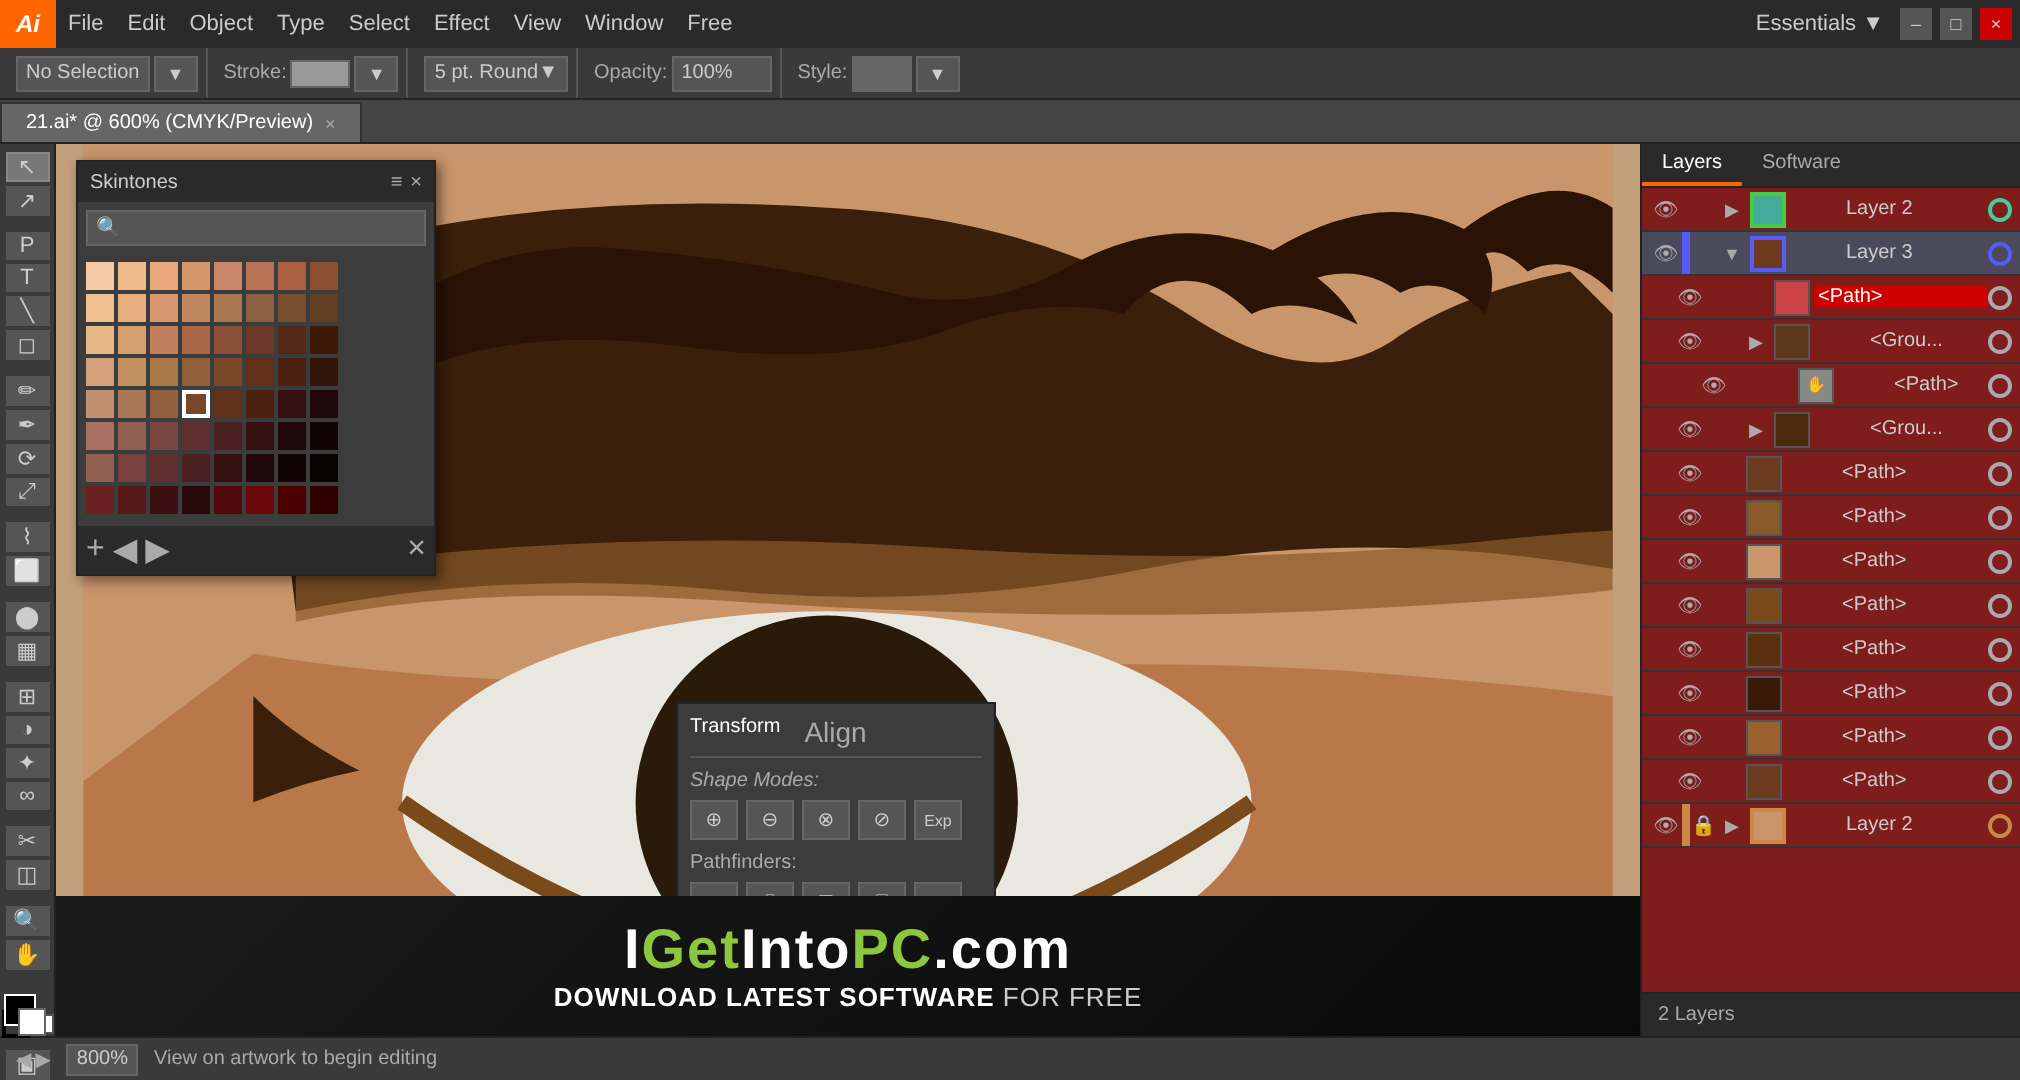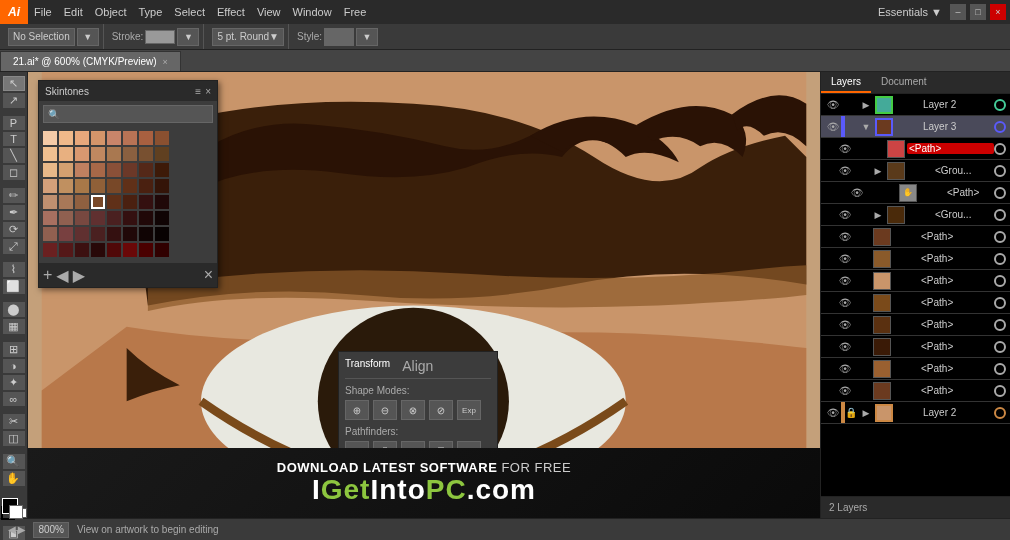--- a/index.html
+++ b/index.html
@@ -108,21 +108,21 @@
     }
     #transform-panel-tabs { display: flex; gap: 8px; margin-bottom: 6px; border-bottom: 1px solid #555; padding-bottom: 4px; }
     #transform-panel-tabs span { color: #aaa; font-size: 10px; cursor: pointer; }
     #transform-panel-tabs span.active { color: #fff; }
     .panel-row { display: flex; align-items: center; gap: 4px; margin-bottom: 4px; color: #aaa; font-size: 10px; }
     .shape-btn { width: 24px; height: 20px; background: #555; border: 1px solid #666; display: flex; align-items: center; justify-content: center; cursor: pointer; font-size: 10px; color: #ccc; }
     .pathfinder-row { display: flex; gap: 4px; }
 
     
     #right-panel {
-      width: 190px; background: #000000; border-left: 1px solid #222; display: flex; flex-direction: column; flex-shrink: 0;
+      width: 190px; background: #7f1d1d; border-left: 1px solid #222; display: flex; flex-direction: column; flex-shrink: 0;
     }
     #right-panel-tabs { display: flex; background: #2a2a2a; border-bottom: 1px solid #222; }
     .rpanel-tab { padding: 4px 10px; color: #aaa; font-size: 10px; cursor: pointer; border-bottom: 2px solid transparent; }
     .rpanel-tab.active { color: #fff; border-bottom-color: #ff6600; }
 
     
     #layers-list { flex: 1; overflow-y: auto; }
     .layer-row {
       display: flex; align-items: center; height: 22px; padding: 0 4px; border-bottom: 1px solid #333;
       cursor: pointer;
@@ -193,20 +193,24 @@
     <span class="tb-label">Stroke:</span>
     <div class="stroke-preview"></div>
     <div class="tb-btn">▼</div>
   </div>
   <div class="toolbar-section">
     <div class="tb-dropdown">
       <span>5 pt. Round</span> ▼
     </div>
   </div>
   <div class="toolbar-section">
+    <span class="tb-label">Opacity:</span>
+    <div class="opacity-box">100%</div>
+  </div>
+  <div class="toolbar-section">
     <span class="tb-label">Style:</span>
     <div class="tb-btn" style="width:30px; background:#666;"></div>
     <div class="tb-btn">▼</div>
   </div>
 </div>
 
 <div id="tab-bar">
   <div class="tab active">
     <span>21.ai* @ 600% (CMYK/Preview)</span>
     <span class="tab-close">×</span>
@@ -397,21 +401,21 @@
         <span style="margin-left:auto;">×</span>
       </div>
     </div>
 
     <div id="transform-panel" style="position:absolute; bottom:50px; left:310px; width:160px; background:#3c3c3c; border:1px solid #222; z-index:10; padding:6px;">
       <div id="transform-panel-tabs" style="display:flex; gap:12px; margin-bottom:6px; border-bottom:1px solid #555; padding-bottom:4px;">
         <span class="active" style="color:#fff; font-size:10px; cursor:pointer;">Transform</span>
         <span style="color:#aaa; font-size:14px; cursor:pointer;">Align</span>
       </div>
       <div class="panel-row">
-        <span style="color:#aaa; font-size:10px; display:block; width:100%;">Shape Modes:</span>
+        <span style="color:#aaa; font-size:10px; display:block; width:100%;font-style:italic;">Shape Modes:</span>
       </div>
       <div class="pathfinder-row" style="margin-bottom:6px;">
         <div class="shape-btn">⊕</div>
         <div class="shape-btn">⊖</div>
         <div class="shape-btn">⊗</div>
         <div class="shape-btn">⊘</div>
         <div class="shape-btn" style="font-size:8px;">Exp</div>
       </div>
       <div class="panel-row">
         <span style="color:#aaa; font-size:10px; display:block; width:100%;">Pathfinders:</span>
@@ -419,33 +423,33 @@
       <div class="pathfinder-row">
         <div class="shape-btn">÷</div>
         <div class="shape-btn">⌷</div>
         <div class="shape-btn">⊞</div>
         <div class="shape-btn">⌸</div>
         <div class="shape-btn">◻</div>
       </div>
     </div>
 
     <div id="watermark">
+      <div id="watermark-title">
+        <span>I</span><span class="green">Get</span><span>Into</span><span class="green">PC</span><span>.com</span>
+      </div>
       <div id="watermark-subtitle">
         <span class="bold">Download Latest Software</span><span> for Free</span>
-      </div>
-      <div id="watermark-title">
-        <span>I</span><span class="green">Get</span><span>Into</span><span class="green">PC</span><span>.com</span>
       </div>
     </div>
   </div>
 
   <div id="right-panel">
     <div id="right-panel-tabs">
       <div class="rpanel-tab active">Layers</div>
-      <div class="rpanel-tab">Document</div>
+      <div class="rpanel-tab">Software</div>
     </div>
 
     <div id="layers-list">
 
       <div class="layer-row">
         <div class="layer-vis">👁</div>
         <div style="width:4px; flex-shrink:0;"></div>
         <div class="layer-lock"></div>
         <div class="layer-expand">▶</div>
         <div class="layer-thumb thumb-skin" style="background:#4a9; border:2px solid #4c4;"></div>

